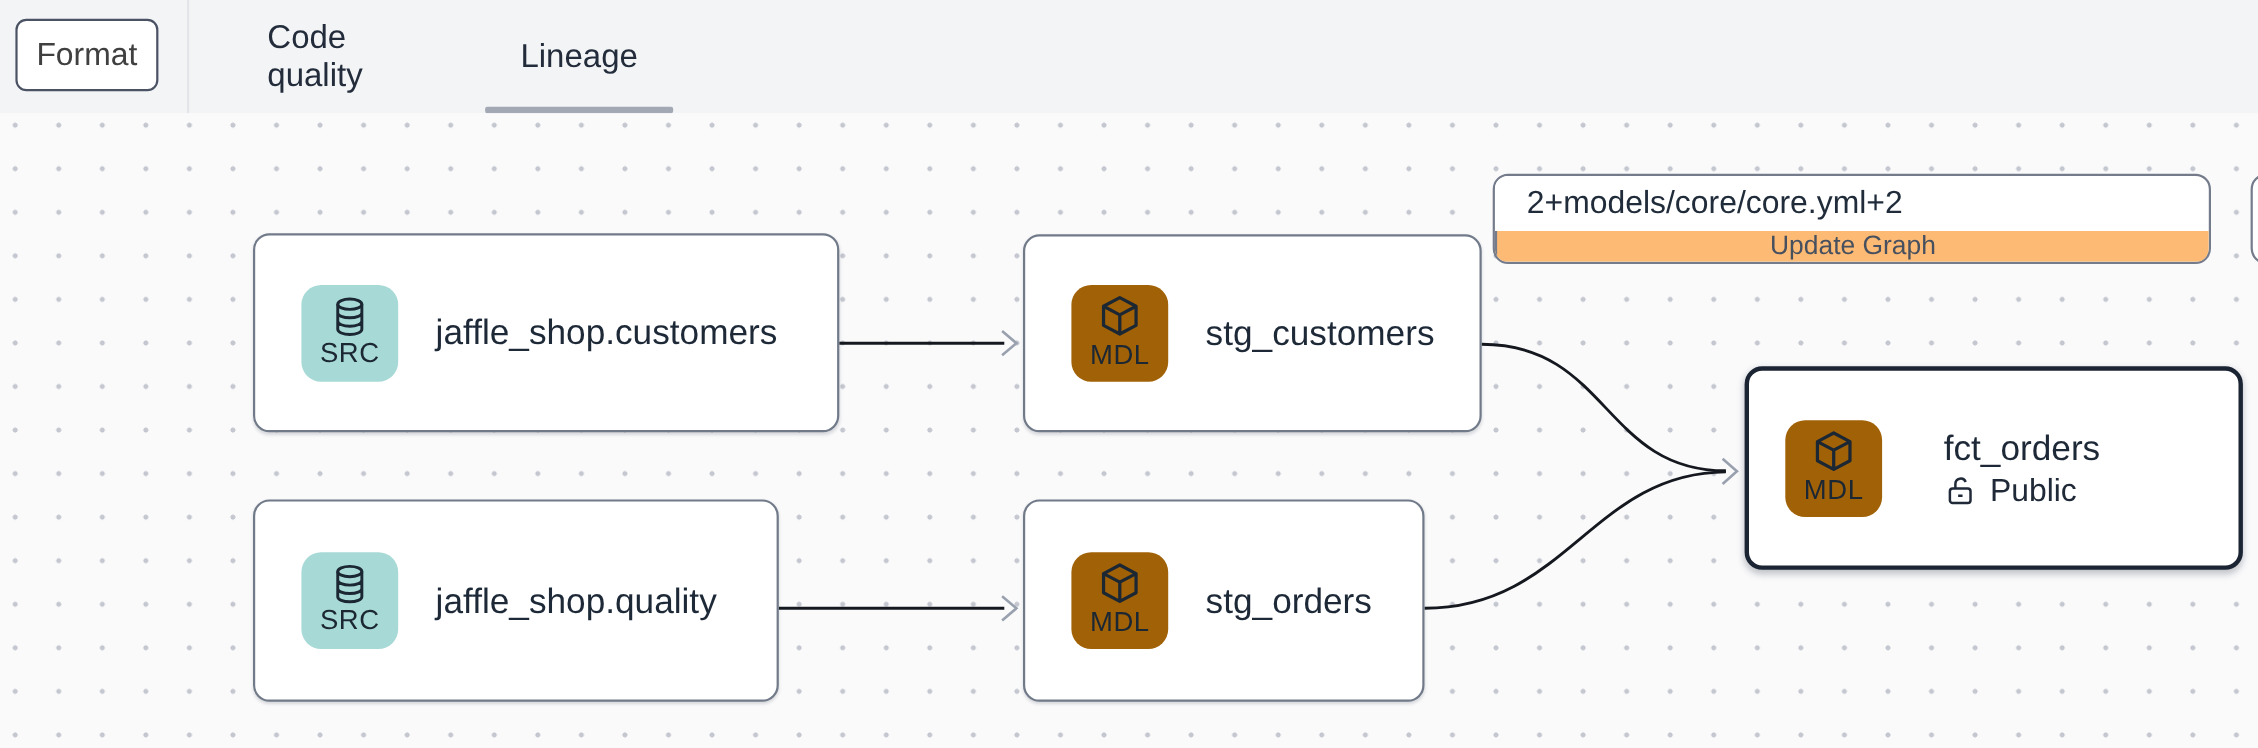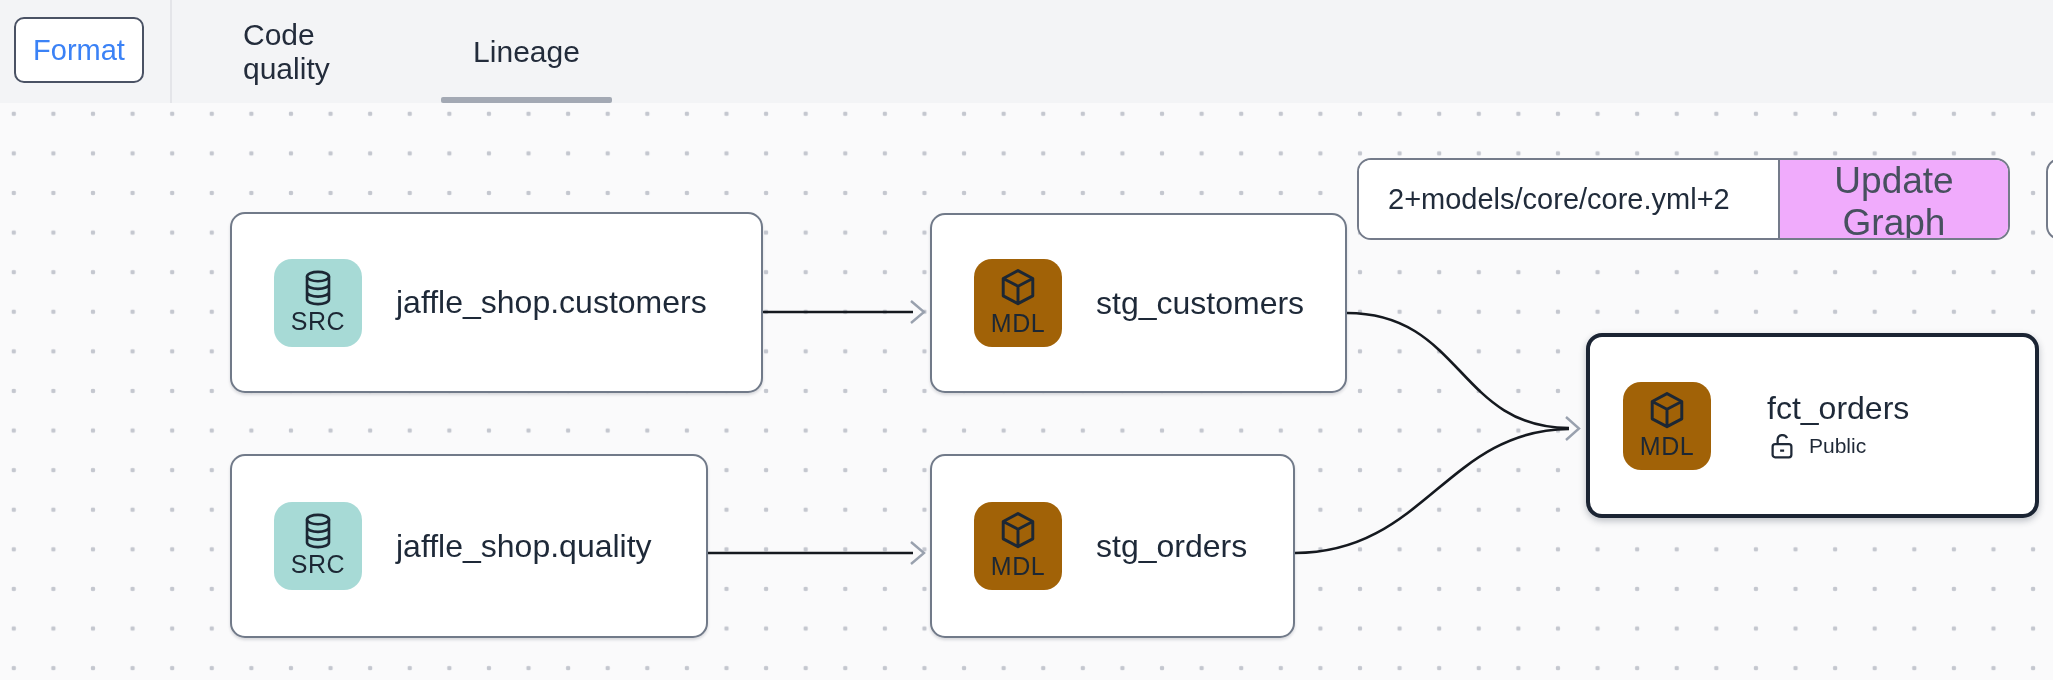--- a/index.html
+++ b/index.html
@@ -11,21 +11,21 @@
 
   
   .topbar {
     position:absolute; left:0; top:0; width:2053px; height:103px;
     background:#f3f4f6;
   }
   .format-btn {
     position:absolute; left:14px; top:17px; width:130px; height:66px;
     background:#ffffff; border:2.5px solid #4a5264; border-radius:10px;
     display:flex; align-items:center; justify-content:center;
-    font-size:29px; color:#3b82f6; cursor:pointer;
+    font-size:29px; color:#404040; cursor:pointer;
   }
   .topbar-divider {
     position:absolute; left:170px; top:0; width:2px; height:103px;
     background:#e4e5e9;
   }
   .tab {
     position:absolute; top:0; height:103px;
     display:flex; align-items:center; justify-content:center;
     font-size:30px; color:#232c3b; cursor:pointer;
   }
@@ -68,39 +68,39 @@
   .badge {
     flex:0 0 auto; width:88px; height:88px; border-radius:18px;
     display:flex; flex-direction:column; align-items:center; justify-content:center;
     gap:1px;
   }
   .badge-src { background:#a7dad6;text-align:center; }
   .badge-mdl { background:#a16207; }
   .badge-label { font-size:25px; color:#1c2734; letter-spacing:0.5px; }
   .badge svg { stroke:#1c2734; fill:none; stroke-width:1.7; }
   .fct-text { display:flex; flex-direction:column; gap:4px;margin-left:22px; }
-  .access-row { display:flex; align-items:center; gap:12px; font-size:21px; color:#1f2937; }
+  .access-row { display:flex; align-items:center; gap:12px; font-size:29px; color:#1f2937; }
   .access-row svg { stroke:#1f2937; fill:none; stroke-width:1.8; }
 
   
   .graph-controls {
     position:absolute; left:1357px; top:55px; width:653px; height:82px;
     display:flex; border:2px solid #747b8a; border-radius:14px;
-    background:#ffffff; overflow:hidden;
+    background:#ffffff; overflow:hidden;flex-direction:column;
   }
   .selector-input {
     width:419px; height:100%; border:none; outline:none;
     background:#ffffff; padding:0 20px 0 29px;
     font-family:"Liberation Sans","DejaVu Sans",sans-serif;
     font-size:29px; color:#212c3b;
   }
   .update-btn {
     flex:1; border:none; border-left:2px solid #747b8a;
-    background:#f0abfc; font-family:"Liberation Sans","DejaVu Sans",sans-serif;
-    font-size:37px; color:#47505f; cursor:pointer;
+    background:#fdba74; font-family:"Liberation Sans","DejaVu Sans",sans-serif;
+    font-size:24px; color:#47505f; cursor:pointer;
   }
   .edge-button-sliver {
     position:absolute; left:2046px; top:55px; width:44px; height:82px;
     background:#ffffff; border:2px solid #747b8a; border-radius:14px;
   }
 </style>
 </head>
 <body>
 
 <div class="topbar">

